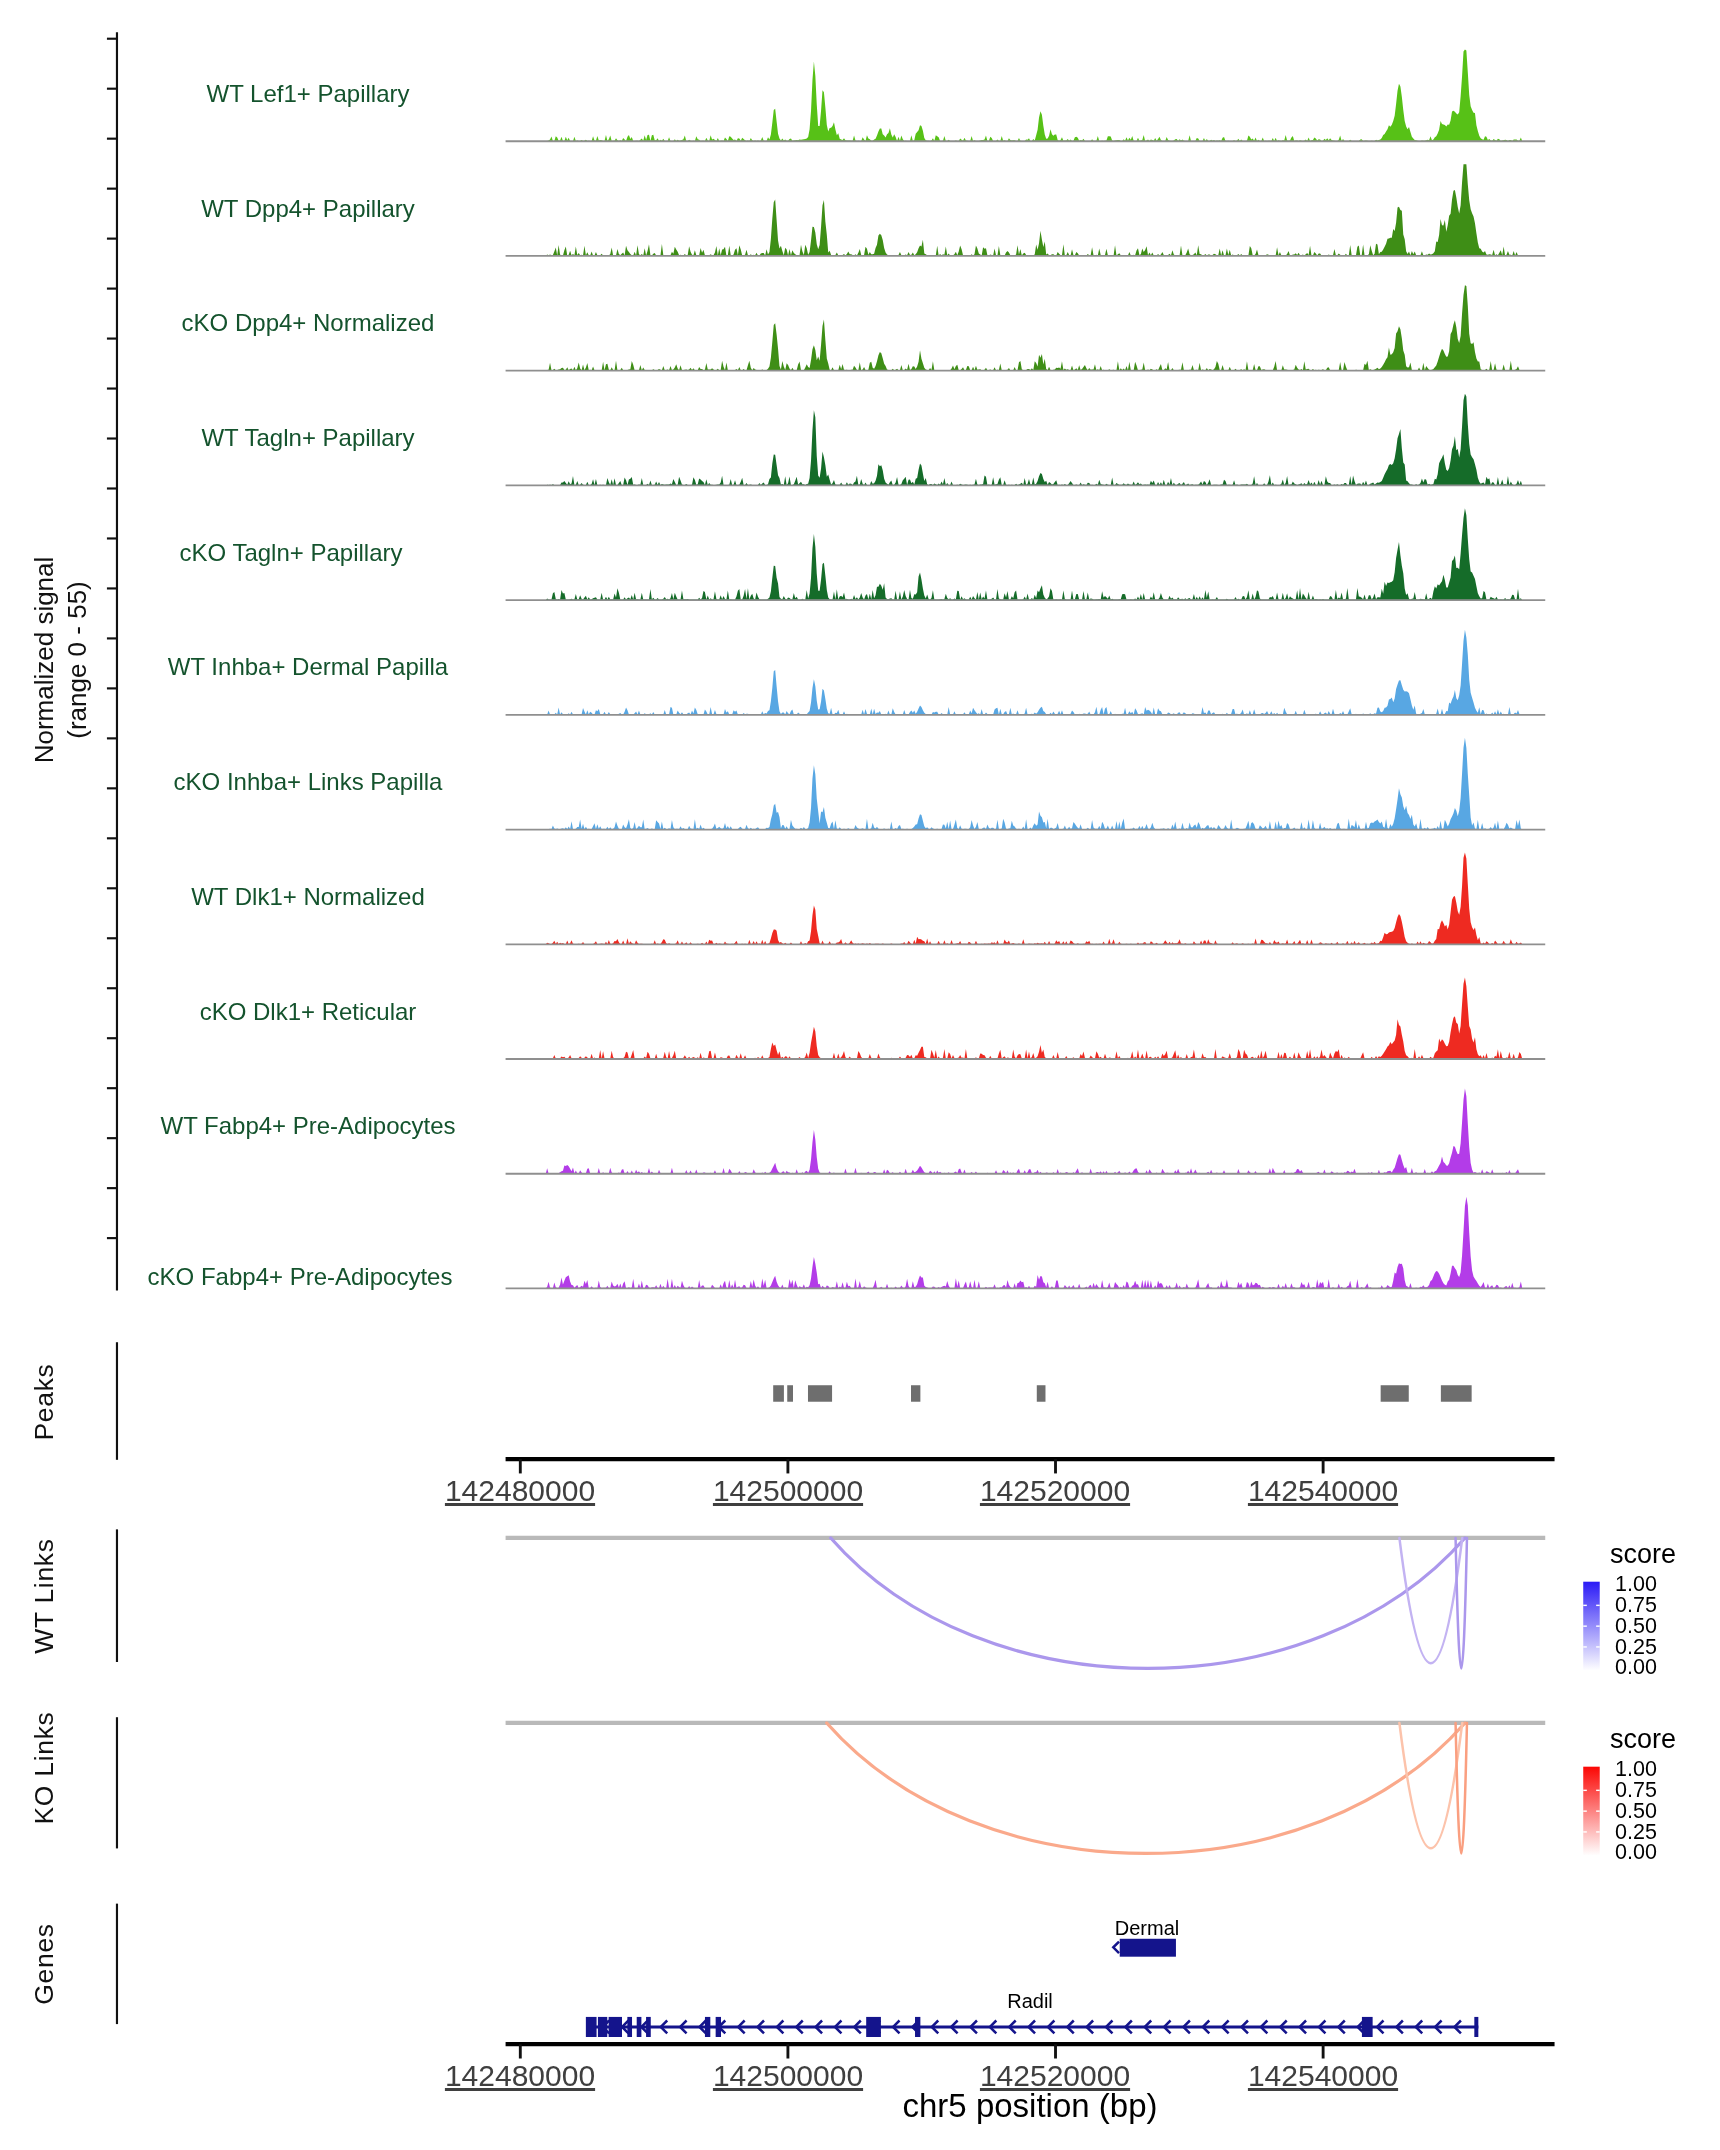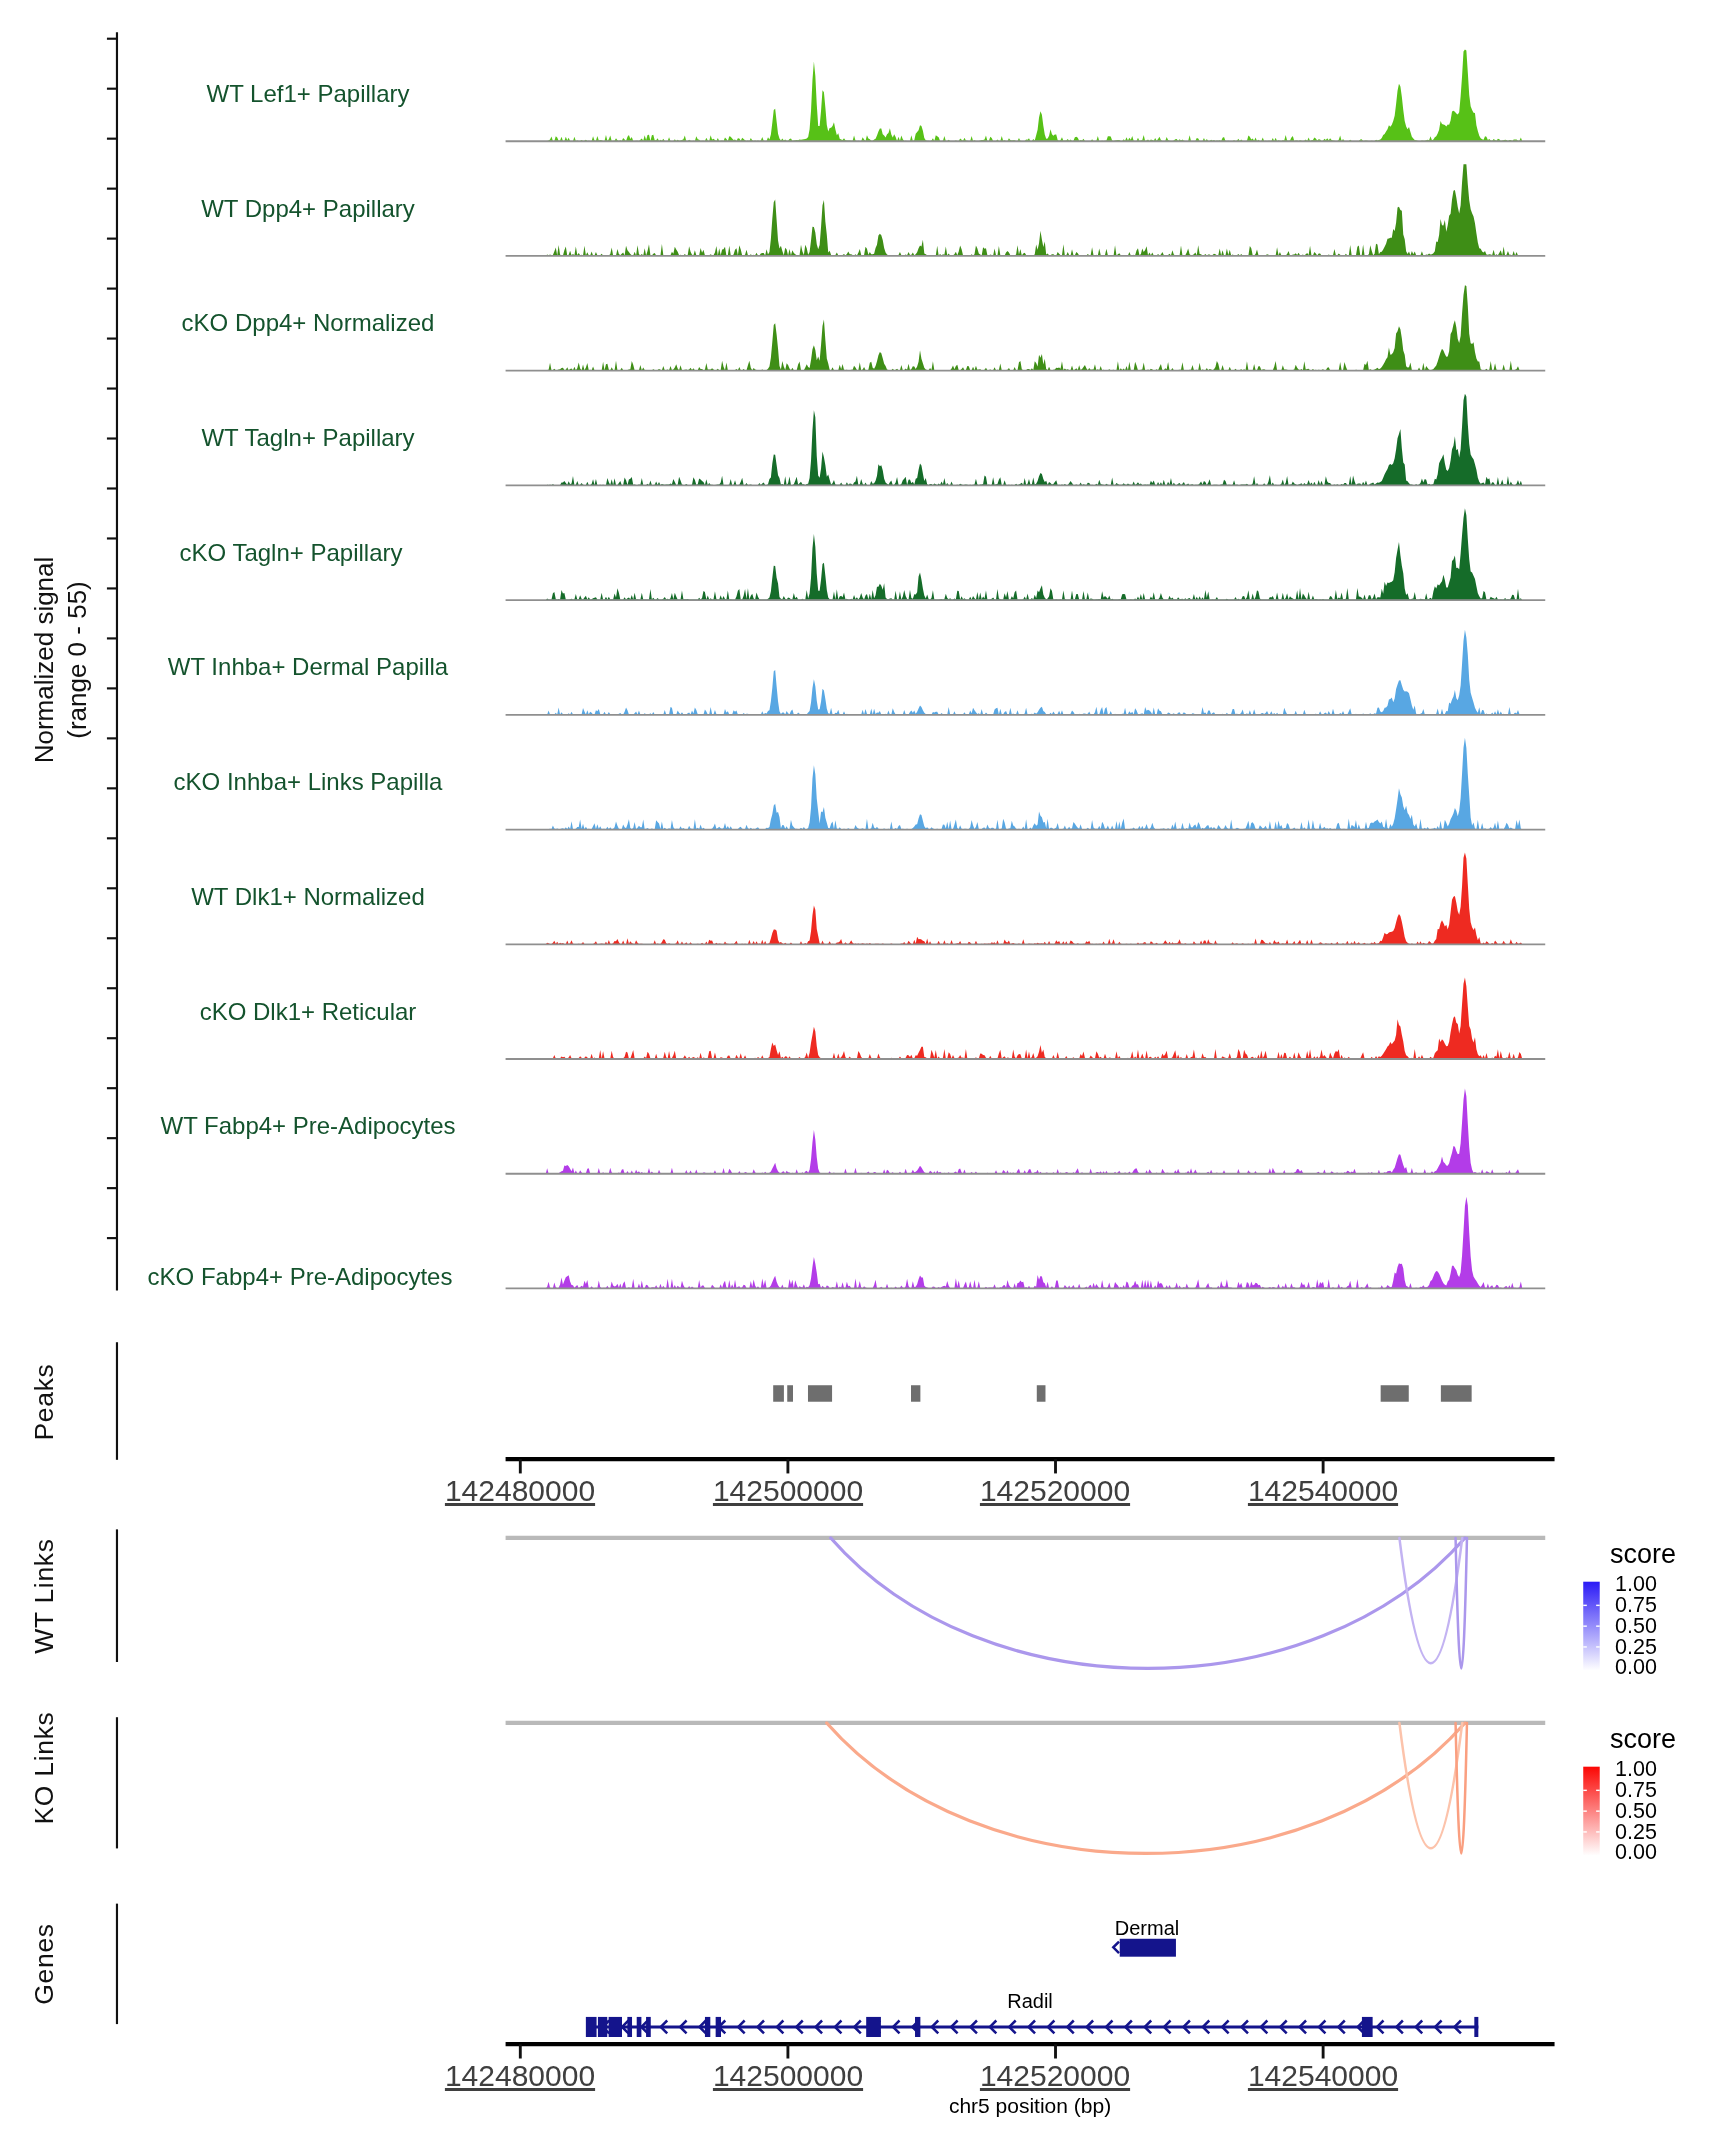--- a/index.html
+++ b/index.html
@@ -8,21 +8,21 @@
   #plot-svg{position:absolute;left:0;top:0;}
   .lbl{position:absolute;color:#1b1b1b;white-space:nowrap;}
   .center{transform:translate(-50%,-50%);}
   .rot{transform:translate(-50%,-50%) rotate(-90deg);}
   .track-label{font-size:24px;color:#14532d;text-align:center;}
   .section-label{font-size:26.5px;letter-spacing:0.7px;color:#111;}
   .axis-num{font-size:30px;color:#3f3f3f;text-decoration:underline;}
   .score-title{font-size:27px;color:#000;}
   .legend-num{font-size:21.5px;color:#000;}
   .gene-name{font-size:20px;color:#000;}
-  .xaxis-title{font-size:21px;color:#000;}
+  .xaxis-title{font-size:33px;color:#000;}
   .ylab{font-size:26px;color:#111;text-align:center;line-height:1.25;}
 </style>
 </head>
 <body>
 
 <div id="canvas">
   <svg id="plot-svg" width="1721" height="2151" viewBox="0 0 2400 3000">
       <polygon points="705,197.0 707,197.0 709,197.0 711,197.0 713,197.0 715,197.0 717,197.0 719,197.0 721,197.0 723,197.0 725,197.0 727,197.0 729,197.0 731,197.0 733,197.0 735,197.0 737,197.0 739,197.0 741,197.0 743,197.0 745,197.0 747,197.0 749,197.0 751,197.0 753,197.0 755,197.0 757,197.0 759,197.0 761,197.0 763,196.6 765,196.1 767,194.4 769,190.5 771,196.5 773,196.5 775,190.1 777,191.7 779,196.4 781,196.0 783,190.7 785,196.6 787,196.5 789,190.7 791,195.5 793,192.2 795,196.5 797,196.5 799,196.5 801,190.7 803,196.5 805,195.9 807,196.5 809,196.6 811,195.3 813,196.5 815,196.2 817,194.8 819,196.6 821,196.3 823,196.6 825,196.6 827,190.2 829,196.1 831,196.3 833,189.6 835,196.1 837,195.4 839,195.7 841,196.5 843,196.5 845,188.4 847,196.3 849,194.3 851,188.9 853,196.6 855,196.3 857,196.3 859,192.8 861,195.6 863,196.6 865,195.5 867,196.5 869,192.5 871,194.6 873,196.6 875,190.8 877,188.3 879,194.0 881,191.2 883,196.5 885,196.5 887,196.4 889,196.3 891,196.5 893,195.0 895,193.3 897,196.3 899,188.8 901,195.1 903,188.2 905,188.1 907,196.6 909,188.5 911,188.1 913,195.7 915,195.7 917,192.8 919,196.5 921,195.0 923,196.4 925,193.6 927,196.5 929,196.6 931,196.6 933,191.5 935,196.5 937,196.5 939,196.5 941,194.3 943,196.5 945,195.0 947,196.2 949,196.0 951,195.3 953,194.2 955,188.9 957,196.6 959,196.5 961,195.0 963,196.2 965,196.6 967,196.4 969,196.5 971,189.9 973,194.1 975,194.8 977,196.6 979,196.3 981,196.4 983,196.6 985,192.2 987,196.1 989,196.5 991,188.6 993,194.7 995,193.5 997,195.1 999,196.6 1001,192.4 1003,196.5 1005,196.4 1007,195.8 1009,196.6 1011,191.7 1013,193.8 1015,196.6 1017,190.0 1019,190.7 1021,193.0 1023,195.3 1025,194.4 1027,196.6 1029,192.9 1031,193.0 1033,196.4 1035,192.2 1037,193.9 1039,195.7 1041,196.6 1043,196.1 1045,196.6 1047,192.6 1049,195.5 1051,196.6 1053,196.1 1055,196.6 1057,196.1 1059,196.5 1061,196.1 1063,191.2 1065,196.2 1067,196.5 1069,196.5 1071,191.3 1073,194.6 1075,187.7 1077,171.3 1079,153.4 1081,151.6 1083,169.4 1085,186.5 1087,193.3 1089,196.1 1091,193.0 1093,196.1 1095,194.5 1097,196.4 1099,196.4 1101,193.9 1103,193.3 1105,196.2 1107,196.0 1109,195.6 1111,195.4 1113,195.5 1115,194.6 1117,194.9 1119,194.4 1121,194.1 1123,193.7 1125,193.1 1127,191.0 1129,180.1 1131,154.3 1133,111.5 1135,85.9 1137,105.8 1139,145.8 1141,175.7 1143,175.6 1145,154.2 1147,125.9 1149,128.8 1151,150.0 1153,174.3 1155,183.3 1157,178.4 1159,178.0 1161,175.7 1163,170.6 1165,180.7 1167,188.5 1169,185.8 1171,193.4 1173,194.6 1175,195.1 1177,192.7 1179,195.6 1181,195.8 1183,195.8 1185,196.1 1187,196.2 1189,196.3 1191,189.1 1193,195.8 1195,196.5 1197,196.3 1199,196.5 1201,196.5 1203,191.5 1205,194.6 1207,196.5 1209,188.6 1211,193.3 1213,194.1 1215,196.4 1217,196.3 1219,194.6 1221,193.5 1223,189.1 1225,183.5 1227,179.2 1229,179.1 1231,187.3 1233,189.1 1235,191.8 1237,187.2 1239,185.5 1241,178.9 1243,187.5 1245,191.6 1247,187.4 1249,191.0 1251,196.5 1253,190.6 1255,196.4 1257,189.1 1259,194.1 1261,196.5 1263,196.4 1265,196.6 1267,196.5 1269,196.5 1271,188.5 1273,196.5 1275,195.7 1277,186.5 1279,184.1 1281,181.5 1283,174.8 1285,175.9 1287,182.2 1289,192.5 1291,195.6 1293,196.2 1295,196.3 1297,196.6 1299,196.0 1301,192.7 1303,196.6 1305,188.8 1307,190.2 1309,191.4 1311,196.6 1313,196.5 1315,196.3 1317,189.8 1319,196.6 1321,196.5 1323,195.0 1325,196.5 1327,196.6 1329,196.5 1331,196.6 1333,195.8 1335,196.5 1337,196.6 1339,193.3 1341,194.8 1343,196.3 1345,192.0 1347,196.1 1349,196.2 1351,196.5 1353,196.6 1355,189.6 1357,196.6 1359,195.6 1361,196.6 1363,196.6 1365,196.5 1367,195.9 1369,195.1 1371,195.2 1373,194.6 1375,189.1 1377,196.6 1379,196.5 1381,190.8 1383,192.6 1385,196.6 1387,196.5 1389,196.5 1391,194.5 1393,196.5 1395,196.6 1397,189.8 1399,196.4 1401,195.6 1403,196.5 1405,196.5 1407,192.7 1409,195.1 1411,196.0 1413,195.6 1415,195.7 1417,196.5 1419,196.6 1421,192.5 1423,196.3 1425,196.5 1427,196.5 1429,196.6 1431,194.4 1433,195.0 1435,192.8 1437,196.5 1439,196.5 1441,194.0 1443,195.8 1445,188.5 1447,180.9 1449,163.9 1451,155.1 1453,159.9 1455,175.4 1457,187.7 1459,193.4 1461,193.0 1463,189.3 1465,180.1 1467,187.3 1469,189.2 1471,187.7 1473,187.5 1475,195.1 1477,196.4 1479,195.2 1481,191.3 1483,196.4 1485,195.8 1487,195.8 1489,193.9 1491,196.3 1493,194.7 1495,196.5 1497,196.4 1499,191.5 1501,190.7 1503,192.2 1505,196.3 1507,195.1 1509,196.0 1511,193.5 1513,196.5 1515,196.6 1517,196.6 1519,196.5 1521,196.5 1523,194.2 1525,196.6 1527,196.5 1529,196.2 1531,189.8 1533,196.5 1535,196.6 1537,196.4 1539,196.6 1541,196.3 1543,196.1 1545,190.1 1547,189.9 1549,190.4 1551,196.0 1553,196.5 1555,196.1 1557,195.5 1559,195.4 1561,195.3 1563,196.6 1565,196.6 1567,194.1 1569,196.2 1571,191.5 1573,195.8 1575,192.2 1577,194.8 1579,189.6 1581,196.4 1583,196.5 1585,196.6 1587,192.1 1589,196.4 1591,195.9 1593,195.3 1595,188.4 1597,196.5 1599,195.9 1601,194.5 1603,196.5 1605,194.5 1607,195.2 1609,196.4 1611,192.3 1613,196.4 1615,194.0 1617,190.6 1619,195.3 1621,196.6 1623,196.6 1625,196.5 1627,190.9 1629,195.4 1631,196.4 1633,196.6 1635,196.6 1637,195.8 1639,194.1 1641,193.9 1643,196.6 1645,194.2 1647,195.8 1649,194.6 1651,196.2 1653,196.6 1655,196.6 1657,196.5 1659,188.7 1661,196.6 1663,196.6 1665,196.5 1667,196.6 1669,192.4 1671,193.2 1673,196.5 1675,196.6 1677,196.6 1679,192.5 1681,196.6 1683,193.8 1685,196.5 1687,196.6 1689,194.8 1691,196.3 1693,195.4 1695,196.5 1697,196.1 1699,196.4 1701,195.6 1703,196.5 1705,192.0 1707,191.0 1709,196.2 1711,196.6 1713,196.4 1715,196.6 1717,196.6 1719,196.5 1721,195.5 1723,196.6 1725,196.3 1727,193.4 1729,196.6 1731,194.6 1733,196.6 1735,196.6 1737,196.6 1739,196.4 1741,189.1 1743,190.7 1745,194.5 1747,193.1 1749,196.4 1751,191.6 1753,196.6 1755,195.0 1757,196.6 1759,196.5 1761,191.7 1763,196.6 1765,196.4 1767,196.5 1769,196.2 1771,196.4 1773,196.6 1775,192.4 1777,196.6 1779,192.0 1781,196.5 1783,195.7 1785,196.4 1787,196.6 1789,195.5 1791,195.9 1793,188.3 1795,196.1 1797,196.2 1799,195.8 1801,191.7 1803,189.6 1805,196.6 1807,196.1 1809,196.0 1811,196.6 1813,195.7 1815,196.4 1817,196.6 1819,196.4 1821,194.7 1823,196.6 1825,191.7 1827,196.5 1829,195.5 1831,195.2 1833,191.9 1835,193.2 1837,195.9 1839,194.2 1841,194.4 1843,196.5 1845,196.2 1847,193.4 1849,195.3 1851,192.9 1853,195.6 1855,192.8 1857,195.4 1859,196.1 1861,196.2 1863,196.5 1865,196.6 1867,195.0 1869,189.0 1871,196.6 1873,193.8 1875,196.6 1877,196.5 1879,196.5 1881,196.5 1883,194.8 1885,196.5 1887,196.5 1889,196.5 1891,196.6 1893,196.6 1895,196.5 1897,194.6 1899,194.1 1901,196.5 1903,196.3 1905,196.1 1907,196.4 1909,196.6 1911,196.6 1913,196.4 1915,196.5 1917,196.5 1919,194.9 1921,196.0 1923,195.4 1925,194.4 1927,192.5 1929,188.4 1931,186.8 1933,183.5 1935,180.4 1937,174.7 1939,176.9 1941,174.1 1943,168.9 1945,161.5 1947,145.1 1949,126.5 1951,116.8 1953,120.6 1955,134.9 1957,153.3 1959,168.7 1961,176.6 1963,180.3 1965,177.1 1967,184.2 1969,190.8 1971,193.2 1973,195.3 1975,195.7 1977,196.4 1979,196.5 1981,196.5 1983,195.8 1985,196.4 1987,196.2 1989,195.7 1991,194.8 1993,195.7 1995,189.9 1997,195.5 1999,194.7 2001,191.3 2003,190.2 2005,186.3 2007,181.0 2009,168.8 2011,173.0 2013,173.8 2015,174.2 2017,176.5 2019,173.6 2021,174.0 2023,167.9 2025,155.5 2027,154.4 2029,155.7 2031,158.2 2033,159.6 2035,156.6 2037,134.3 2039,106.2 2041,71.8 2043,69.0 2045,70.3 2047,100.7 2049,132.4 2051,148.1 2053,153.4 2055,157.2 2057,157.6 2059,174.6 2061,182.7 2063,189.2 2065,192.7 2067,194.1 2069,194.9 2071,190.2 2073,190.7 2075,195.4 2077,193.7 2079,196.1 2081,196.3 2083,194.0 2085,195.4 2087,196.4 2089,193.5 2091,194.2 2093,196.5 2095,196.1 2097,195.7 2099,195.0 2101,195.3 2103,196.6 2105,195.2 2107,195.3 2109,196.6 2111,194.7 2113,194.4 2115,194.7 2117,196.4 2119,196.3 2121,191.7 2123,197.0 2125,197.0 2127,197.0 2129,197.0 2131,197.0 2133,197.0 2135,197.0 2137,197.0 2139,197.0 2141,197.0 2143,197.0 2145,197.0 2147,197.0 2149,197.0 2151,197.0 2153,197.0 2155,197.0 2155,197 705,197" fill="#57c117" stroke="none"></polygon>
       <line x1="705" y1="197" x2="2155" y2="197" stroke="#8f8f8f" stroke-width="2.5"></line>
       <polygon points="705,357.0 707,357.0 709,357.0 711,357.0 713,357.0 715,357.0 717,357.0 719,357.0 721,357.0 723,357.0 725,357.0 727,357.0 729,357.0 731,357.0 733,357.0 735,357.0 737,357.0 739,357.0 741,357.0 743,357.0 745,357.0 747,357.0 749,357.0 751,357.0 753,357.0 755,357.0 757,357.0 759,357.0 761,357.0 763,354.8 765,356.1 767,355.1 769,355.9 771,355.6 773,350.6 775,345.1 777,356.2 779,341.7 781,355.2 783,355.7 785,356.2 787,349.1 789,343.9 791,356.2 793,355.4 795,349.6 797,356.0 799,354.2 801,356.1 803,343.7 805,355.7 807,352.7 809,356.0 811,355.4 813,356.2 815,342.8 817,356.1 819,351.8 821,356.1 823,356.2 825,350.8 827,356.2 829,356.2 831,351.3 833,356.1 835,356.2 837,355.9 839,354.0 841,356.2 843,356.0 845,356.2 847,355.6 849,356.2 851,354.4 853,345.1 855,356.2 857,356.1 859,356.2 861,347.3 863,354.2 865,356.1 867,353.8 869,352.2 871,356.2 873,342.8 875,349.0 877,351.6 879,354.2 881,356.1 883,356.2 885,351.1 887,356.2 889,342.2 891,354.7 893,356.1 895,354.3 897,356.2 899,346.3 901,356.2 903,350.2 905,340.7 907,356.0 909,356.2 911,353.8 913,353.0 915,356.2 917,356.0 919,356.1 921,356.2 923,340.4 925,356.1 927,356.1 929,356.1 931,356.2 933,356.2 935,355.9 937,351.2 939,353.9 941,344.1 943,348.1 945,351.1 947,356.0 949,355.4 951,356.1 953,356.2 955,354.3 957,356.2 959,355.7 961,343.4 963,351.1 965,355.3 967,356.1 969,348.9 971,356.1 973,356.0 975,356.1 977,345.8 979,352.6 981,348.2 983,356.1 985,356.1 987,356.2 989,356.0 991,354.6 993,356.1 995,356.1 997,352.3 999,343.2 1001,356.2 1003,346.1 1005,356.1 1007,348.1 1009,347.8 1011,344.2 1013,356.2 1015,355.6 1017,342.6 1019,356.1 1021,356.2 1023,354.8 1025,348.4 1027,346.4 1029,356.1 1031,342.2 1033,348.0 1035,356.2 1037,356.1 1039,355.3 1041,348.4 1043,355.9 1045,356.2 1047,354.6 1049,356.2 1051,355.4 1053,356.0 1055,352.4 1057,356.2 1059,356.2 1061,353.5 1063,352.7 1065,353.0 1067,356.2 1069,347.6 1071,354.8 1073,351.5 1075,333.4 1077,305.0 1079,282.2 1081,278.3 1083,306.8 1085,335.3 1087,346.5 1089,342.9 1091,350.2 1093,355.9 1095,345.4 1097,348.1 1099,356.2 1101,347.2 1103,355.9 1105,349.1 1107,352.9 1109,354.7 1111,356.1 1113,356.2 1115,355.8 1117,341.5 1119,350.8 1121,355.8 1123,341.3 1125,346.2 1127,355.2 1129,351.6 1131,335.3 1133,316.1 1135,316.7 1137,324.3 1139,340.5 1141,347.7 1143,341.7 1145,316.3 1147,286.2 1149,279.0 1151,309.4 1153,327.4 1155,352.1 1157,349.8 1159,355.8 1161,355.5 1163,355.6 1165,355.6 1167,352.1 1169,356.1 1171,356.2 1173,356.2 1175,355.6 1177,354.4 1179,356.2 1181,354.2 1183,350.6 1185,354.7 1187,354.6 1189,355.8 1191,356.2 1193,354.5 1195,356.2 1197,352.6 1199,347.4 1201,355.7 1203,356.2 1205,355.7 1207,344.2 1209,347.0 1211,355.4 1213,351.6 1215,354.7 1217,354.5 1219,353.9 1221,346.0 1223,341.5 1225,328.5 1227,326.0 1229,328.2 1231,334.8 1233,345.9 1235,352.1 1237,354.9 1239,355.9 1241,356.1 1243,355.5 1245,355.9 1247,356.2 1249,356.2 1251,356.0 1253,355.8 1255,351.4 1257,356.0 1259,356.2 1261,356.1 1263,355.1 1265,356.1 1267,351.4 1269,355.7 1271,355.3 1273,352.2 1275,355.9 1277,354.7 1279,351.7 1281,346.3 1283,342.4 1285,343.8 1287,334.5 1289,353.6 1291,354.5 1293,356.1 1295,356.2 1297,356.2 1299,356.0 1301,355.8 1303,356.1 1305,356.2 1307,342.6 1309,356.2 1311,354.3 1313,356.2 1315,354.6 1317,355.4 1319,343.9 1321,356.1 1323,353.6 1325,356.2 1327,356.2 1329,356.1 1331,354.7 1333,351.1 1335,355.9 1337,350.6 1339,342.4 1341,347.5 1343,356.1 1345,355.6 1347,356.0 1349,356.1 1351,356.2 1353,356.2 1355,354.6 1357,356.2 1359,354.5 1361,342.3 1363,346.5 1365,353.4 1367,355.1 1369,356.2 1371,344.9 1373,346.8 1375,346.3 1377,355.9 1379,356.2 1381,355.1 1383,355.7 1385,356.2 1387,346.7 1389,356.1 1391,356.2 1393,343.1 1395,355.7 1397,356.0 1399,356.2 1401,356.2 1403,352.1 1405,350.0 1407,352.2 1409,356.0 1411,356.2 1413,356.1 1415,356.2 1417,355.1 1419,342.0 1421,354.9 1423,347.4 1425,356.2 1427,353.6 1429,352.6 1431,355.8 1433,355.5 1435,356.0 1437,356.1 1439,355.9 1441,356.1 1443,354.8 1445,341.0 1447,348.4 1449,339.1 1451,322.0 1453,334.0 1455,344.6 1457,336.8 1459,354.8 1461,353.6 1463,356.1 1465,355.9 1467,354.7 1469,354.7 1471,355.9 1473,356.2 1475,351.3 1477,354.0 1479,356.1 1481,356.1 1483,340.6 1485,356.2 1487,356.1 1489,351.6 1491,355.7 1493,356.2 1495,347.8 1497,355.5 1499,356.1 1501,351.5 1503,353.2 1505,356.2 1507,356.2 1509,356.0 1511,356.2 1513,356.2 1515,356.2 1517,354.1 1519,356.1 1521,356.1 1523,344.8 1525,356.1 1527,356.2 1529,355.2 1531,356.2 1533,346.7 1535,355.7 1537,356.2 1539,356.1 1541,355.5 1543,347.0 1545,355.9 1547,356.1 1549,356.2 1551,356.2 1553,356.2 1555,342.1 1557,356.2 1559,354.6 1561,353.1 1563,356.1 1565,356.1 1567,356.1 1569,356.0 1571,356.2 1573,356.2 1575,351.3 1577,356.2 1579,356.2 1581,355.2 1583,356.0 1585,349.2 1587,346.4 1589,355.6 1591,354.6 1593,346.6 1595,351.3 1597,348.6 1599,343.3 1601,356.1 1603,352.3 1605,356.1 1607,352.2 1609,356.2 1611,355.5 1613,356.2 1615,354.4 1617,356.2 1619,355.0 1621,351.5 1623,355.7 1625,356.1 1627,356.1 1629,355.7 1631,353.9 1633,356.2 1635,349.1 1637,354.8 1639,356.2 1641,356.2 1643,356.2 1645,356.2 1647,342.3 1649,355.9 1651,355.6 1653,356.1 1655,352.0 1657,346.6 1659,354.5 1661,356.1 1663,355.5 1665,354.7 1667,352.0 1669,356.1 1671,341.9 1673,354.3 1675,354.5 1677,356.2 1679,356.1 1681,354.2 1683,356.2 1685,355.1 1687,354.9 1689,356.2 1691,355.8 1693,354.0 1695,354.6 1697,356.1 1699,356.1 1701,346.5 1703,356.2 1705,349.0 1707,356.2 1709,356.2 1711,346.5 1713,355.5 1715,348.3 1717,356.2 1719,355.1 1721,355.9 1723,356.2 1725,356.1 1727,354.1 1729,356.2 1731,354.2 1733,356.2 1735,355.9 1737,355.8 1739,356.1 1741,356.2 1743,343.2 1745,346.4 1747,356.1 1749,356.2 1751,354.4 1753,348.0 1755,355.7 1757,356.1 1759,356.1 1761,356.0 1763,356.0 1765,355.9 1767,354.5 1769,355.3 1771,356.1 1773,356.2 1775,356.2 1777,356.2 1779,356.2 1781,345.0 1783,356.1 1785,351.6 1787,356.2 1789,356.2 1791,355.8 1793,356.2 1795,354.1 1797,350.0 1799,356.2 1801,356.2 1803,354.8 1805,354.9 1807,353.2 1809,355.7 1811,352.5 1813,355.9 1815,356.1 1817,355.1 1819,356.2 1821,354.6 1823,352.9 1825,355.5 1827,342.6 1829,356.2 1831,356.2 1833,351.3 1835,353.6 1837,356.2 1839,353.7 1841,353.6 1843,356.2 1845,356.2 1847,356.2 1849,356.2 1851,356.2 1853,354.8 1855,356.1 1857,356.2 1859,356.0 1861,347.3 1863,356.1 1865,356.1 1867,353.6 1869,355.4 1871,356.2 1873,356.1 1875,356.2 1877,353.8 1879,356.2 1881,356.2 1883,341.6 1885,355.6 1887,356.2 1889,356.1 1891,356.2 1893,344.2 1895,342.4 1897,356.1 1899,356.1 1901,341.0 1903,356.2 1905,355.9 1907,356.1 1909,354.5 1911,342.1 1913,349.8 1915,356.1 1917,354.0 1919,340.1 1921,340.9 1923,354.6 1925,351.5 1927,351.2 1929,348.0 1931,344.2 1933,339.9 1935,333.1 1937,332.6 1939,331.5 1941,331.5 1943,319.5 1945,322.3 1947,310.7 1949,289.4 1951,288.4 1953,292.8 1955,293.9 1957,327.2 1959,333.8 1961,350.4 1963,354.1 1965,350.6 1967,356.1 1969,350.1 1971,354.6 1973,350.8 1975,356.0 1977,356.1 1979,355.5 1981,356.1 1983,350.5 1985,356.0 1987,355.9 1989,354.9 1991,355.4 1993,353.5 1995,355.1 1997,354.7 1999,353.2 2001,350.3 2003,336.8 2005,337.5 2007,327.8 2009,305.3 2011,314.1 2013,314.4 2015,307.0 2017,323.2 2019,314.1 2021,300.8 2023,298.0 2025,278.3 2027,266.2 2029,265.0 2031,275.3 2033,288.6 2035,297.6 2037,286.4 2039,254.2 2041,229.0 2043,229.0 2045,229.0 2047,257.1 2049,279.2 2051,292.0 2053,297.3 2055,301.8 2057,311.5 2059,325.4 2061,338.3 2063,346.2 2065,347.1 2067,350.9 2069,352.1 2071,350.0 2073,355.0 2075,355.3 2077,354.5 2079,355.0 2081,355.8 2083,348.5 2085,355.9 2087,354.7 2089,356.1 2091,352.6 2093,349.0 2095,356.1 2097,343.7 2099,356.2 2101,355.3 2103,349.9 2105,355.4 2107,355.4 2109,356.2 2111,350.0 2113,356.2 2115,351.5 2117,356.2 2119,355.8 2121,356.2 2123,357.0 2125,357.0 2127,357.0 2129,357.0 2131,357.0 2133,357.0 2135,357.0 2137,357.0 2139,357.0 2141,357.0 2143,357.0 2145,357.0 2147,357.0 2149,357.0 2151,357.0 2153,357.0 2155,357.0 2155,357 705,357" fill="#3e8e16" stroke="none"></polygon>

